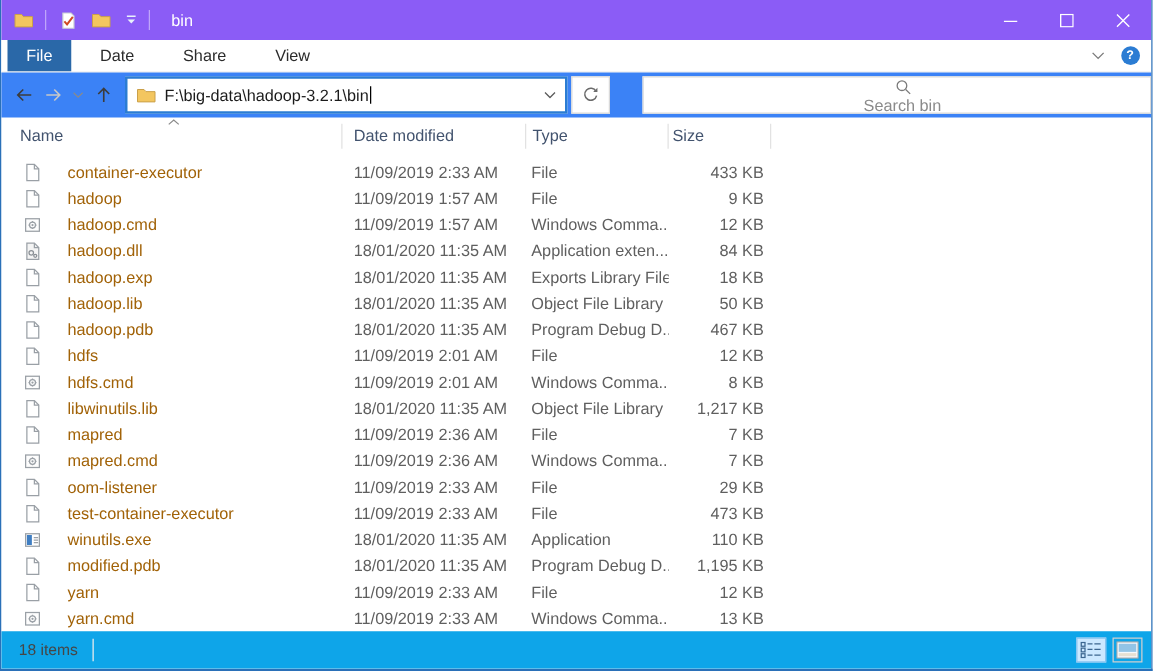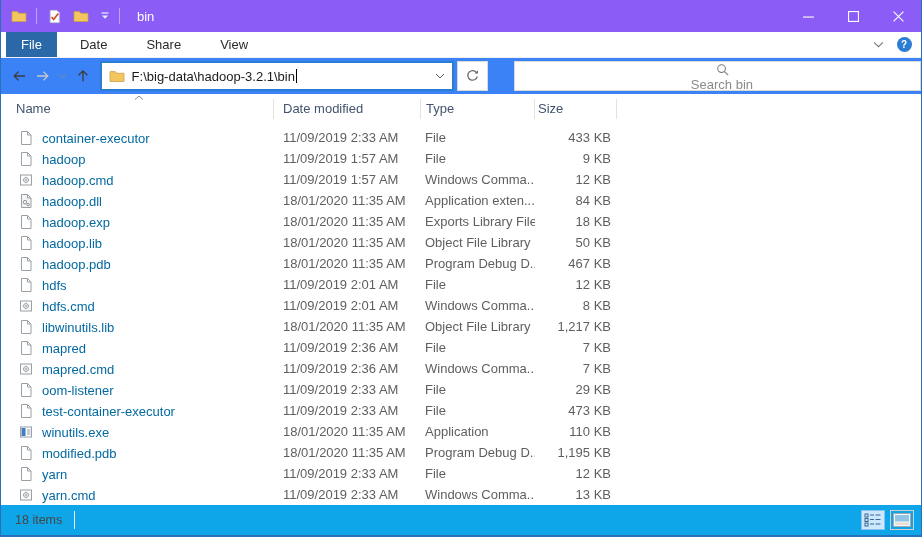--- a/index.html
+++ b/index.html
@@ -54,21 +54,21 @@
   .h-name { padding-left:15px; }
   .h-date { padding-left:9px; }
   .h-type { padding-left:5px; }
   .h-size { padding-left:3px; }
   .h-size::after { background:#e2e2e2; }
   .sort-caret { position:absolute; left:133px; top:1px; }
   
   .list { padding-top:4px; }
   .row { height:21px; align-items:center; font-size:13px; }
   .cell { overflow:hidden; white-space:nowrap; }
-  .cell.name { display:flex; align-items:flex-end; padding-left:17px; color:#0369a1; }
+  .cell.name { display:flex; align-items:center; padding-left:17px; color:#a16207;gap:12px; }
   .cell.name .icon { width:16px; height:16px; margin-right:8px; flex:0 0 auto; }
   .cell.date { color:#5f5f5f; padding-left:9px; }
   .cell.type { color:#5f5f5f; padding-left:4px; }
   .cell.size { color:#5f5f5f; text-align:right; padding-right:6px; }
   
   .statusbar { position:absolute; left:0; right:0; bottom:0; height:30px; background:#0ea5e9;
     display:flex; align-items:center; }
   .status-count { font-size:12.5px; color:#464646; margin-left:14px; }
   .status-sep { width:1px; height:18px; background:#ededed; margin-left:12px; }
   .status-spacer { flex:1; }

